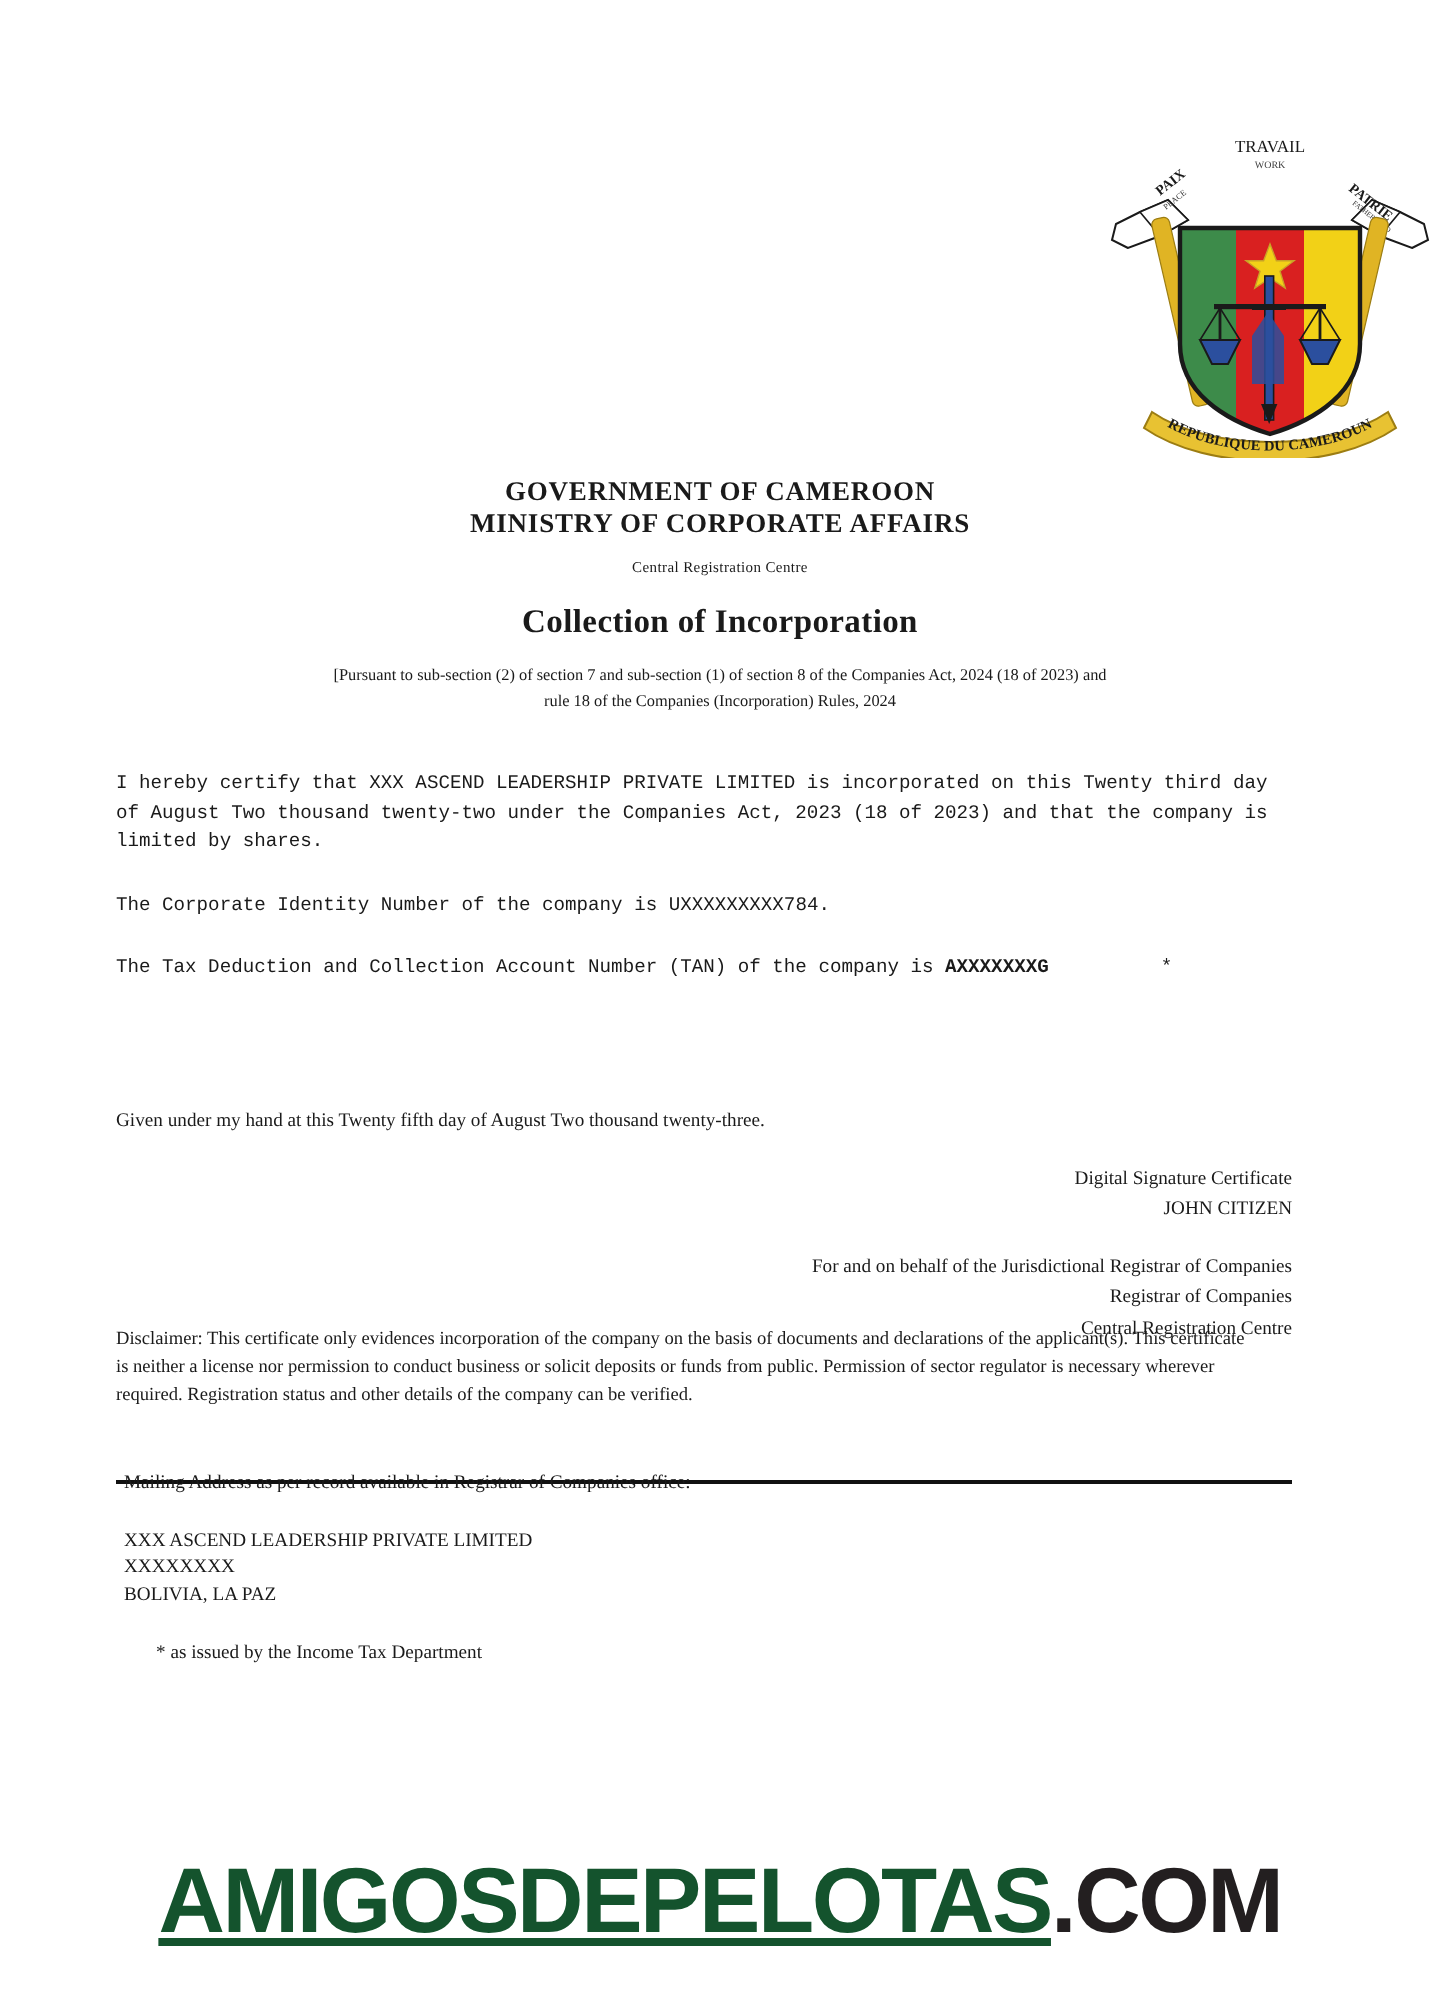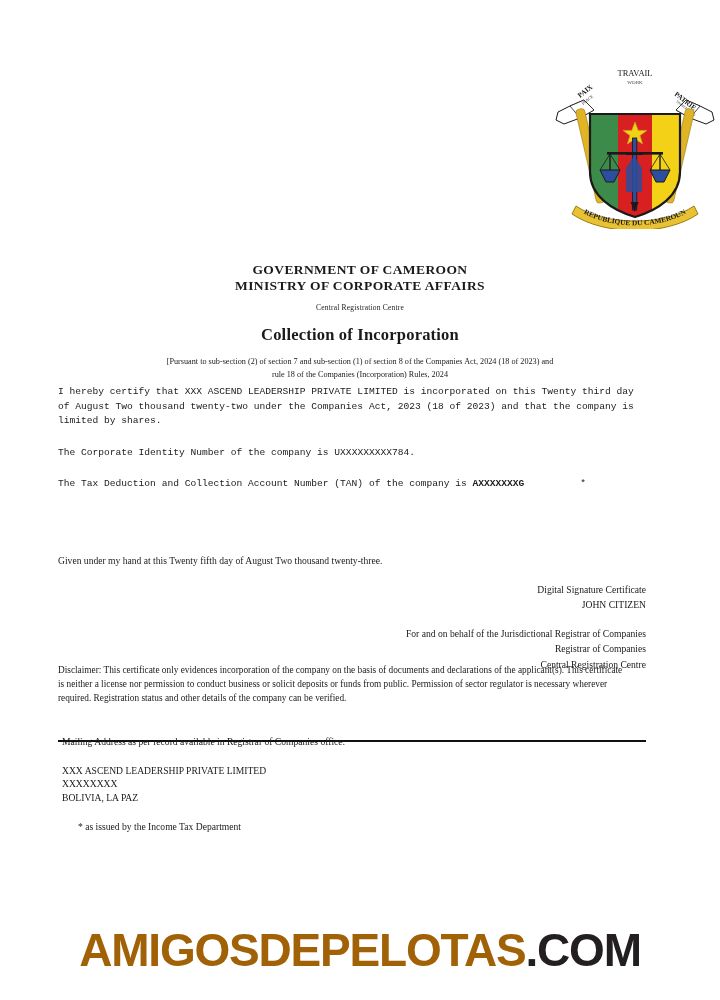--- a/index.html
+++ b/index.html
@@ -33,21 +33,20 @@
     position: relative;
   }
   .emblem svg { display: block; width: 100%; height: 100%; }
 
   
   .headings {
     position: absolute;
     left: 0; right: 0;
     top: 238px;
     text-align: center;
-    margin-top: 24px;
   }
   .gov-line {
     font-size: 13.5px;
     font-weight: bold;
     letter-spacing: 0.4px;
     line-height: 16px;
   }
   .subtitle-centre {
     margin-top: 9px;
     font-size: 7.5px;
@@ -133,21 +132,21 @@
     left: 0; right: 0;
     top: 925px;
     text-align: center;
     font-family: "Liberation Sans", "DejaVu Sans", sans-serif;
     font-weight: bold;
     font-size: 46px;
     letter-spacing: -1.2px;
     line-height: 50px;
     white-space: nowrap;
   }
-  .wm-main { color: #a16207; }
+  .wm-main { color: #14532d; text-decoration: underline; }
   .wm-tld  { color: #231f20; }
 </style>
 </head>
 <body>
 
 <div class="page">
 
   <div class="emblem-wrap">
     <div class="emblem">
       <svg viewBox="0 0 170 165" xmlns="http://www.w3.org/2000/svg">

